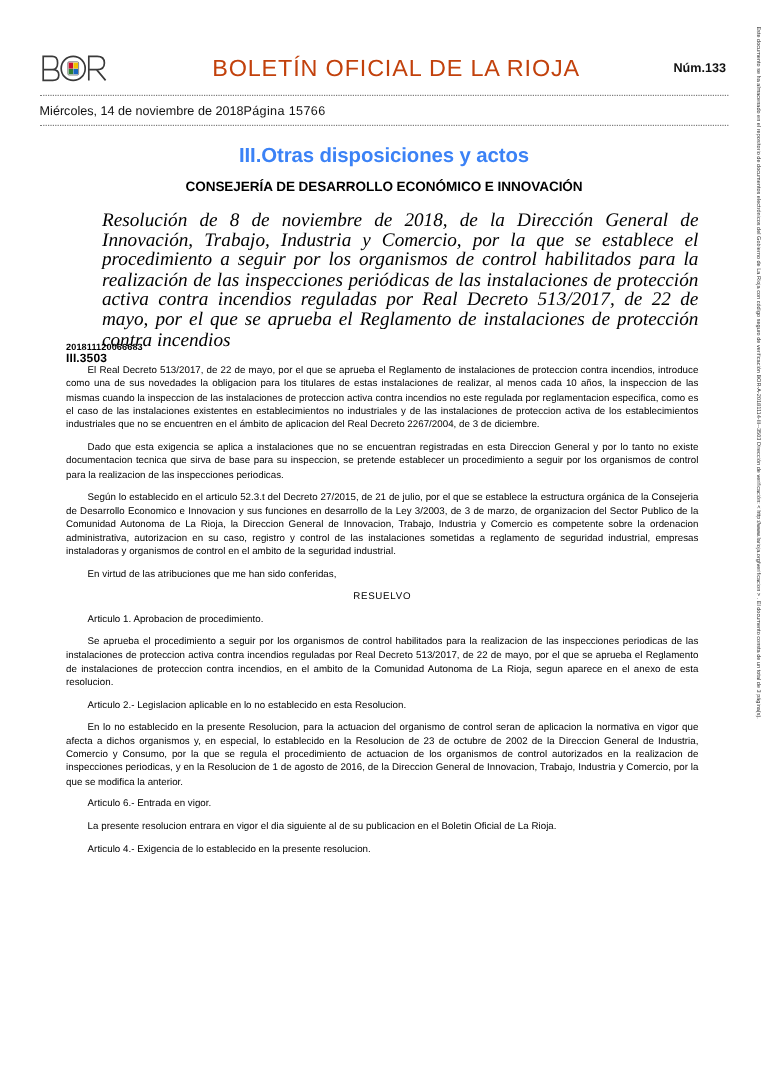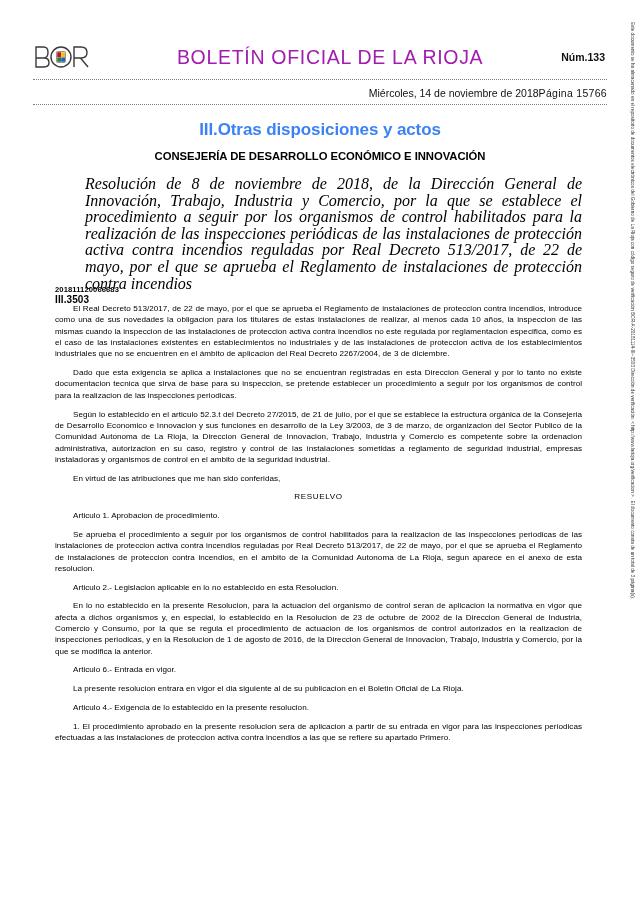--- a/index.html
+++ b/index.html
@@ -38,21 +38,21 @@
     width: 58px;
     height: 26px;
     position: relative;
     flex: 0 0 auto;
   }
   .bor-logo svg { display: block; }
 
   .masthead-title {
     flex: 1 1 auto;
     text-align: center;
-    color: #a21caf;
+    color: #c2410c;
     font-size: 19.5px;
     letter-spacing: 0.7px;
     font-weight: 400;
     white-space: nowrap;
     padding-left: 8px;
   }
   .masthead-num {
     flex: 0 0 auto;
     font-size: 10.5px;
     font-weight: bold;
@@ -72,21 +72,21 @@
   .dotrule.bottom { top: 104px; }
 
   .subhead {
     position: absolute;
     left: 33px;
     top: 84px;
     width: 574px;
     height: 18px;
     display: flex;
     align-items: center;
-    justify-content: flex-end;
+    justify-content: flex-start;
     font-size: 10.5px;
     color: #111;
   }
   .subhead .date { white-space: nowrap; }
   .subhead .pageno { white-space: nowrap; letter-spacing: 0.3px; }
 
   
   .section-title {
     position: absolute;
     left: 33px;
@@ -241,20 +241,19 @@
       <p>Según lo establecido en el articulo 52.3.t del Decreto 27/2015, de 21 de julio, por el que se establece la estructura orgánica de la Consejeria de Desarrollo Economico e Innovacion y sus funciones en desarrollo de la Ley 3/2003, de 3 de marzo, de organizacion del Sector Publico de la Comunidad Autonoma de La Rioja, la Direccion General de Innovacion, Trabajo, Industria y Comercio es competente sobre la ordenacion administrativa, autorizacion en su caso, registro y control de las instalaciones sometidas a reglamento de seguridad industrial, empresas instaladoras y organismos de control en el ambito de la seguridad industrial.</p>
       <p>En virtud de las atribuciones que me han sido conferidas,</p>
       <p class="center">RESUELVO</p>
       <p class="article">Articulo 1. Aprobacion de procedimiento.</p>
       <p>Se aprueba el procedimiento a seguir por los organismos de control habilitados para la realizacion de las inspecciones periodicas de las instalaciones de proteccion activa contra incendios reguladas por Real Decreto 513/2017, de 22 de mayo, por el que se aprueba el Reglamento de instalaciones de proteccion contra incendios, en el ambito de la Comunidad Autonoma de La Rioja, segun aparece en el anexo de esta resolucion.</p>
       <p class="article">Articulo 2.- Legislacion aplicable en lo no establecido en esta Resolucion.</p>
       <p>En lo no establecido en la presente Resolucion, para la actuacion del organismo de control seran de aplicacion la normativa en vigor que afecta a dichos organismos y, en especial, lo establecido en la Resolucion de 23 de octubre de 2002 de la Direccion General de Industria, Comercio y Consumo, por la que se regula el procedimiento de actuacion de los organismos de control autorizados en la realizacion de inspecciones periodicas, y en la Resolucion de 1 de agosto de 2016, de la Direccion General de Innovacion, Trabajo, Industria y Comercio, por la que se modifica la anterior.</p>
       <p class="article">Articulo 6.- Entrada en vigor.</p>
       <p>La presente resolucion entrara en vigor el dia siguiente al de su publicacion en el Boletin Oficial de La Rioja.</p>
       <p class="article">Articulo 4.- Exigencia de lo establecido en la presente resolucion.</p>
-      <p>1. El procedimiento aprobado en la presente resolucion sera de aplicacion a partir de su entrada en vigor para las inspecciones periodicas efectuadas a las instalaciones de proteccion activa contra incendios a las que se refiere su apartado Primero.</p>
     </div>
 
   <div class="side-note">
     <div class="vtext">Este documento se ha almacenado en el repositorio de documentos electrónicos del Gobierno de La Rioja con código seguro de verificación BOR-A-20181114-III--3503 Dirección de verificación: &lt; http://www.larioja.org/verificacion &gt; . El documento consta de un total de 3 página(s).</div>
   </div>
 
 </div>
 
 </body></html>

